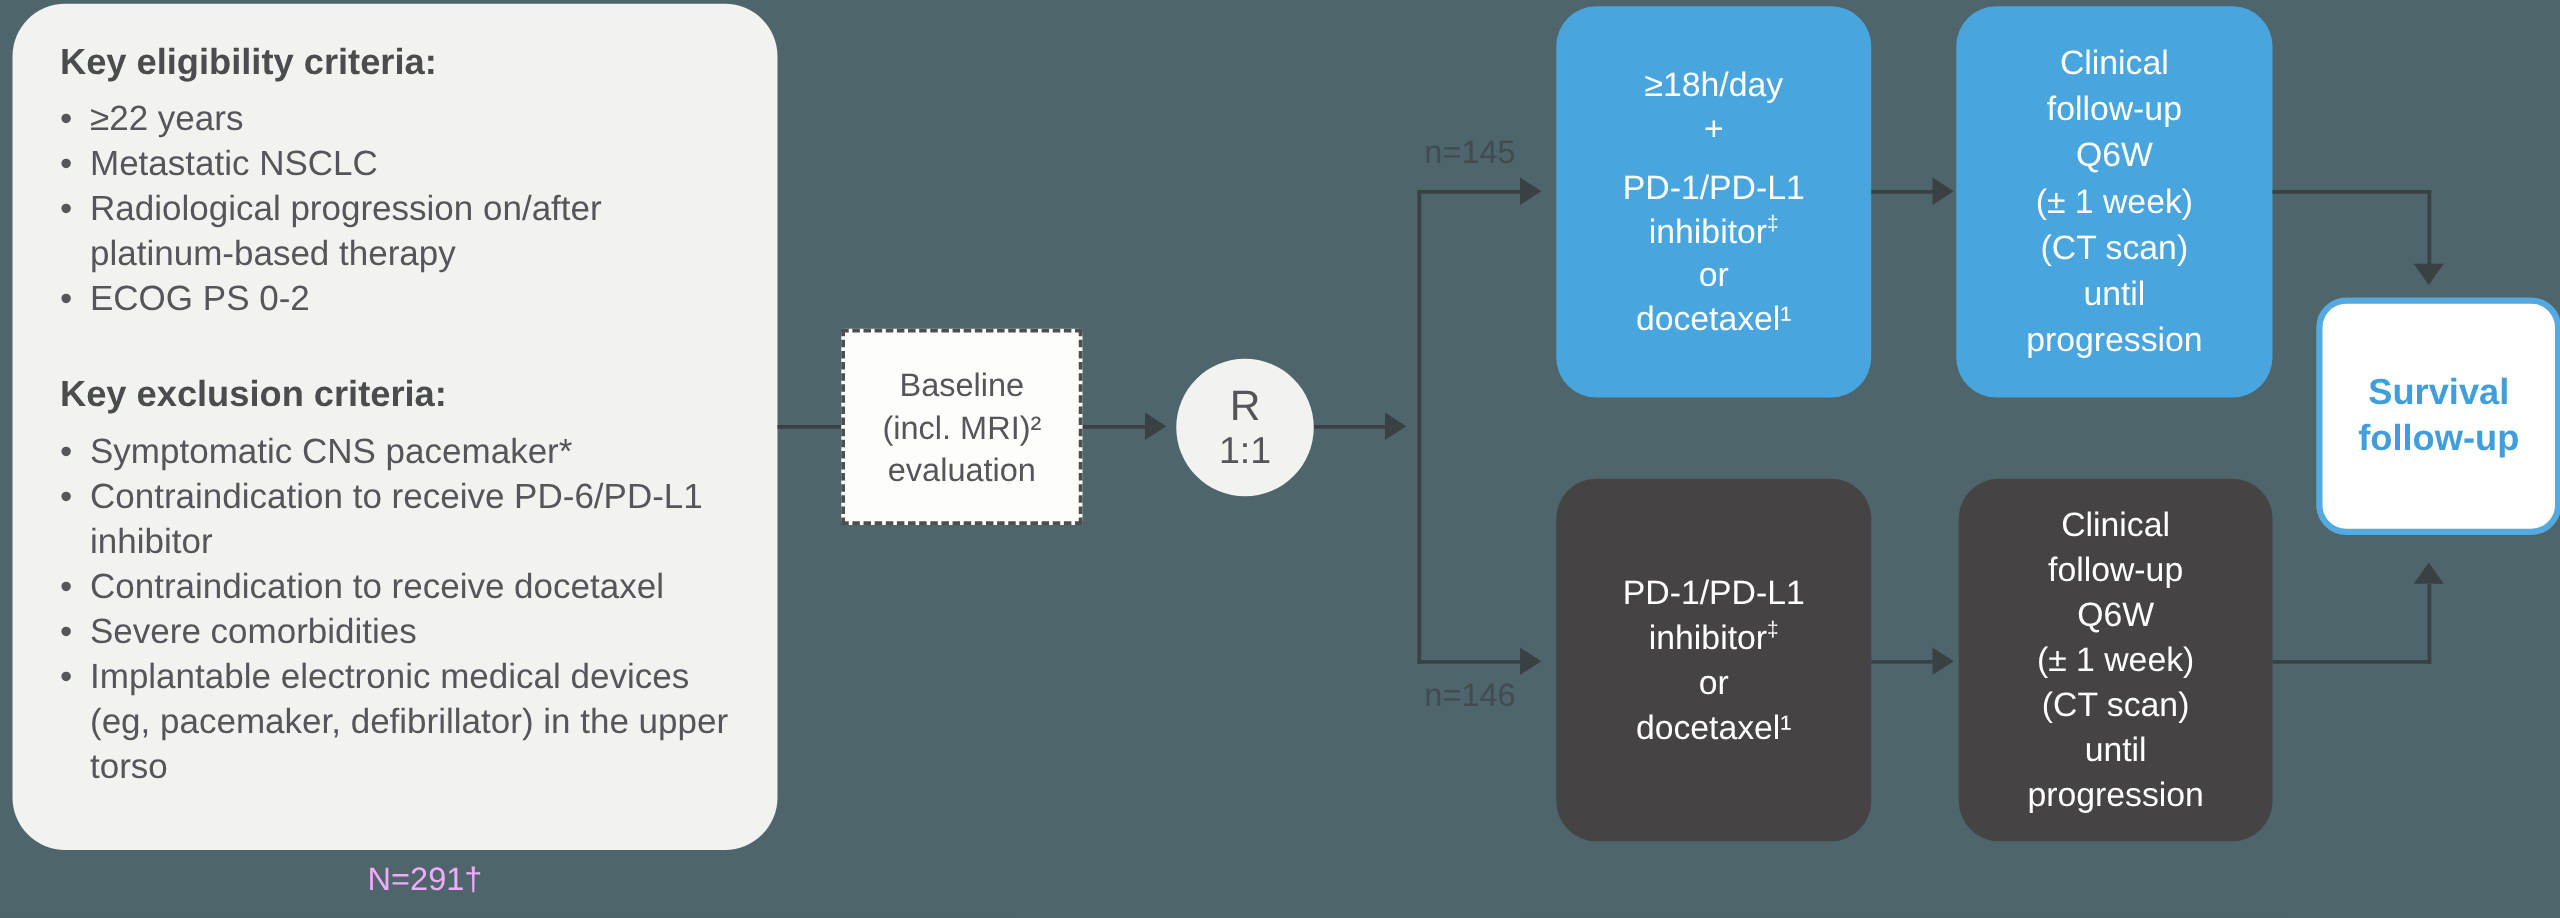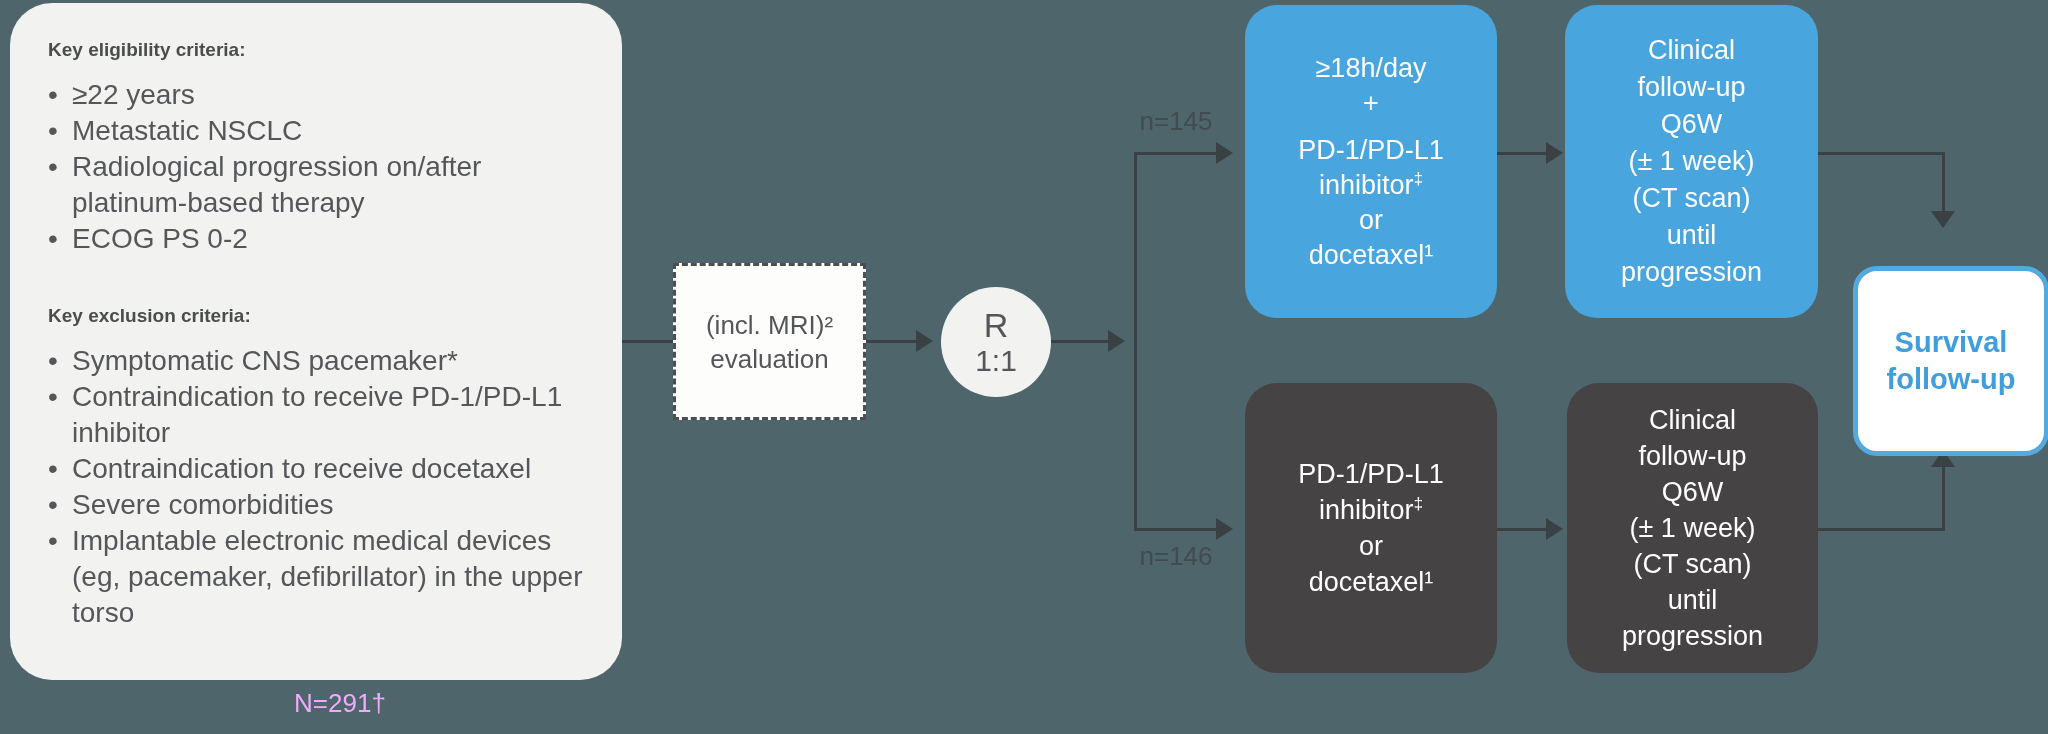--- a/index.html
+++ b/index.html
@@ -7,21 +7,21 @@
     position:relative; width:2048px; height:734px;
     background:#4d656b; overflow:hidden;
     font-family:"Liberation Sans", sans-serif;
   }
   
   .panel {
     position:absolute; left:10px; top:3px; width:612px; height:677px;
     background:#f2f2f1; border-radius:42px; box-sizing:border-box;
     padding:28px 28px 0 38px; color:#55565a;
   }
-  .panel h2 { font-size:19px; font-weight:bold; color:#4b4c4e; margin:0 0 8px 0; line-height:38px; }
+  .panel h2 { font-size:29px; font-weight:bold; color:#4b4c4e; margin:0 0 8px 0; line-height:38px; }
   .panel h2.second { margin-top:40px; }
   .panel ul { list-style:none; margin:0; padding:0; }
   .panel li { display:flex; font-size:28px; line-height:36px; }
   .panel .bullet { flex:none; width:24px; }
   .total-label {
     position:absolute; left:240px; top:688px; width:200px; text-align:center;
     font-size:26px; color:#f0abfc;
   }
   
   .box {
@@ -43,21 +43,21 @@
   .r-letter { font-size:34px; line-height:38px; }
   .r-ratio  { font-size:30px; line-height:34px;text-align:center; }
   .blue { background:#49a5dd; color:#ffffff; border-radius:32px; }
   .dark { background:#464344; color:#ffffff; border-radius:32px; }
   .treat-top  { left:1245px; top:5px;   width:252px; height:313px; font-size:27px; line-height:35px; }
   .fu-top     { left:1565px; top:5px;   width:253px; height:313px; font-size:27px; line-height:37px; }
   .treat-bot  { left:1245px; top:383px; width:252px; height:290px; font-size:27px; line-height:36px; }
   .fu-bot     { left:1567px; top:383px; width:251px; height:290px; font-size:27px; line-height:36px; }
   .plus-gap { margin-bottom:12px; }
   .survival-box {
-    left:1853px; top:266px; width:196px; height:190px;
+    left:1853px; top:238px; width:196px; height:190px;
     background:#ffffff; border:5px solid #54aade; border-radius:24px;
     color:#3f9edb; font-weight:bold; font-size:29px; line-height:37px;
   }
   .n-label { position:absolute; font-size:26px; color:#424b4f; width:110px; text-align:center; }
   .n-top { left:1121px; top:106px; }
   .n-bot { left:1121px; top:541px; }
   
   .hline { position:absolute; height:3px; background:#3a4144; }
   .vline { position:absolute; width:3px;  background:#3a4144; }
   .ah-right { position:absolute; width:0; height:0;
@@ -96,21 +96,21 @@
         </li>
     </ul>
     <h2 class="second">Key exclusion criteria:</h2>
     <ul>
       <li>
           <span class="bullet">•</span>
           <span>Symptomatic CNS pacemaker*</span>
         </li>
       <li>
           <span class="bullet">•</span>
-          <span>Contraindication to receive PD-1/PD-L1 inhibitor</span>
+          <span>Contraindication to receive PD-6/PD-L1 inhibitor</span>
         </li>
       <li>
           <span class="bullet">•</span>
           <span>Contraindication to receive docetaxel</span>
         </li>
       <li>
           <span class="bullet">•</span>
           <span>Severe comorbidities</span>
         </li>
       <li>
@@ -127,20 +127,21 @@
   <div class="ah-right" style="left:916px; top:330px;"></div>
   <div class="hline" style="left:1051px; top:340px; width:57px;"></div>
   <div class="ah-right" style="left:1108px; top:330px;"></div>
   <div class="vline" style="left:1134px; top:153px; height:378px;"></div>
   <div class="hline" style="left:1134px; top:152px; width:84px;"></div>
   <div class="ah-right" style="left:1216px; top:142px;"></div>
   <div class="hline" style="left:1134px; top:528px; width:84px;"></div>
   <div class="ah-right" style="left:1216px; top:518px;"></div>
 
   <div class="box baseline-box">
+    <div class="line">Baseline</div>
     <div class="line">(incl. MRI)²</div>
     <div class="line">evaluation</div>
   </div>
 
   <div class="r-circle">
     <div class="r-letter">R</div>
     <div class="r-ratio">1:1</div>
   </div>
 
   <div class="n-label n-top">n=145</div>

